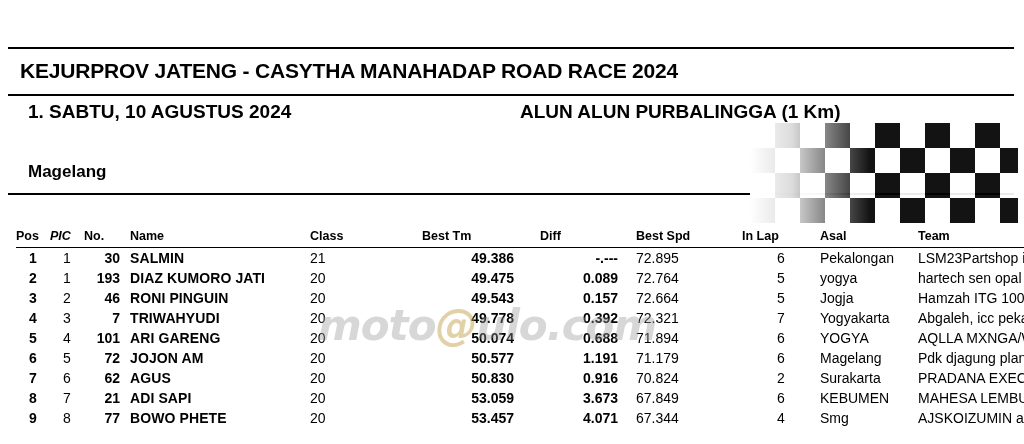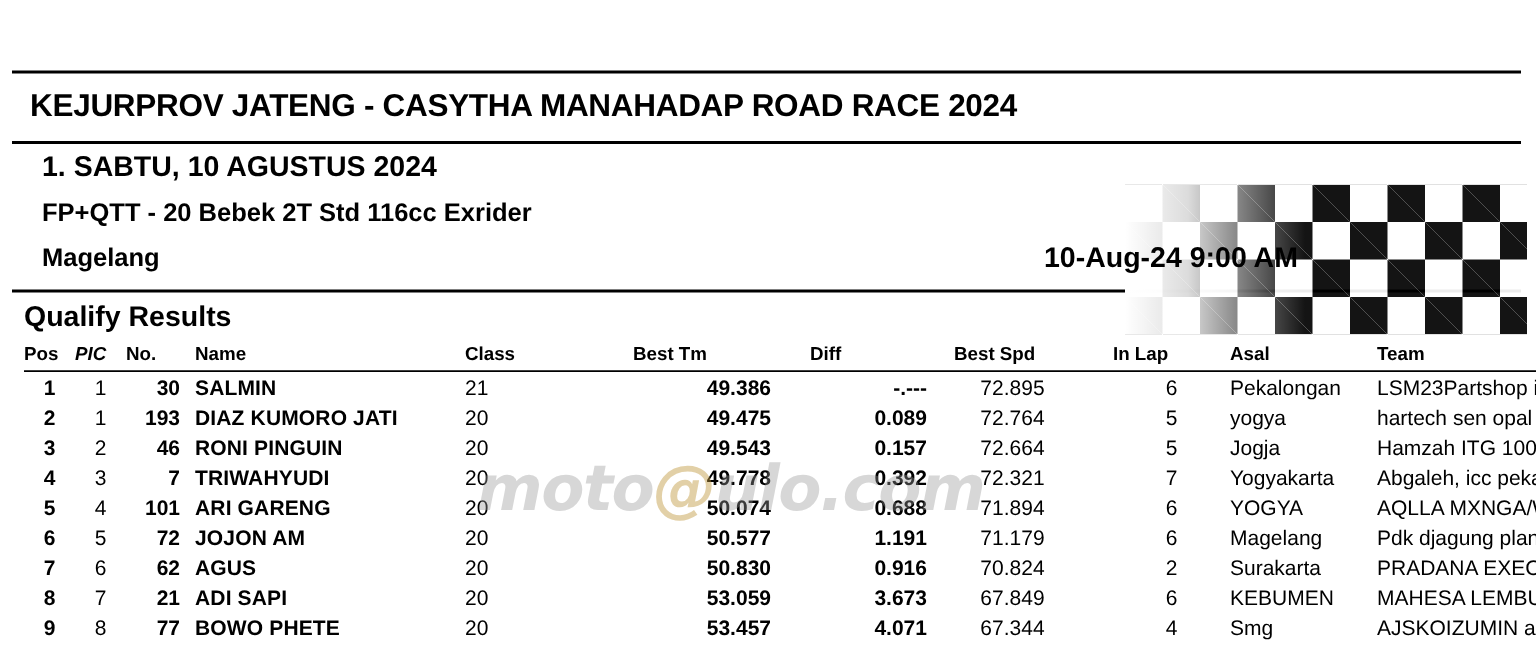--- a/index.html
+++ b/index.html
@@ -159,21 +159,21 @@
     white-space: nowrap;
     vertical-align: bottom;
   }
   .c-pos   { width: 34px;  text-align: center; }
   .c-pic   { width: 34px;  text-align: center; }
   .c-no    { width: 46px;  text-align: right; padding-right: 10px !important; }
   .c-name  { width: 180px; }
   .c-class { width: 112px; }
   .c-best  { width: 118px; text-align: right; padding-right: 26px !important; }
   .c-diff  { width: 96px;  text-align: right; padding-right: 18px !important; }
-  .c-spd   { width: 106px; text-align: center; padding-right: 28px !important; }
+  .c-spd   { width: 106px; text-align: left; padding-right: 28px !important; }
   .c-lap   { width: 78px;  text-align: center; }
   .c-asal  { width: 98px; }
   .c-team  { width: 140px; }
 
   th.c-pic { font-size: 11px; font-style: italic; }
   th.c-no, th.c-name, th.c-class, th.c-asal, th.c-team { text-align: left; }
   th.c-best { text-align: center; padding-right: 0 !important; }
   th.c-diff { text-align: center; padding-right: 0 !important; }
   th.c-spd { text-align: center; padding-right: 0 !important; }
   th.c-lap { text-align: center; }
@@ -218,26 +218,24 @@
 
     <div class="event-title">KEJURPROV JATENG - CASYTHA MANAHADAP ROAD RACE 2024</div>
     <div class="title-rule"></div>
 
     <div class="flag">
       <div class="flag-grid"></div>
       <div class="flag-fade"></div>
     </div>
 
     <div class="row-line1-left">1. SABTU, 10 AGUSTUS 2024</div>
-    <div class="row-line2-left">FP+QTT - 20 Bebek 2T Std 116cc Exrider</div>
+    <div class="row-line1-right">ALUN ALUN PURBALINGGA (1 Km)</div>
     <div class="row-line3-left">Magelang</div>
-    <div class="row-line3-right">10-Aug-24  9:00 AM</div>
   </div>
 
-  <div class="results-title">Qualify Results</div>
 
   <div class="table-wrap">
     <table class="results">
       <thead>
         <tr>
           <th class="c-pos">Pos</th>
           <th class="c-pic">PIC</th>
           <th class="c-no">No.</th>
           <th class="c-name">Name</th>
           <th class="c-class">Class</th>

